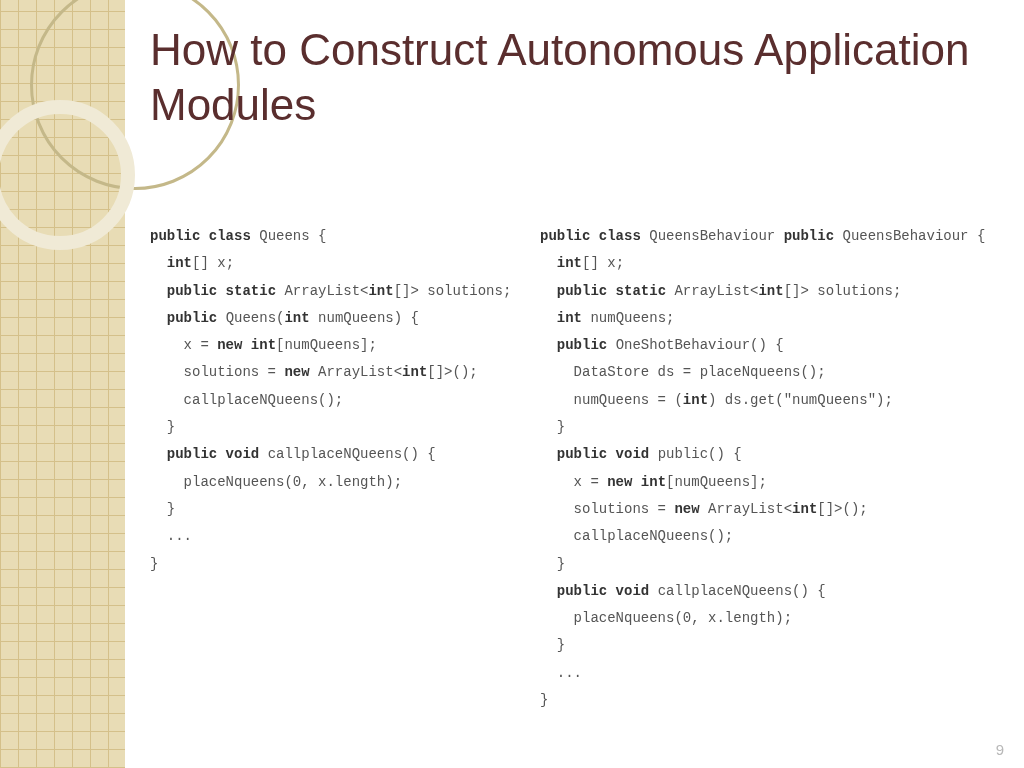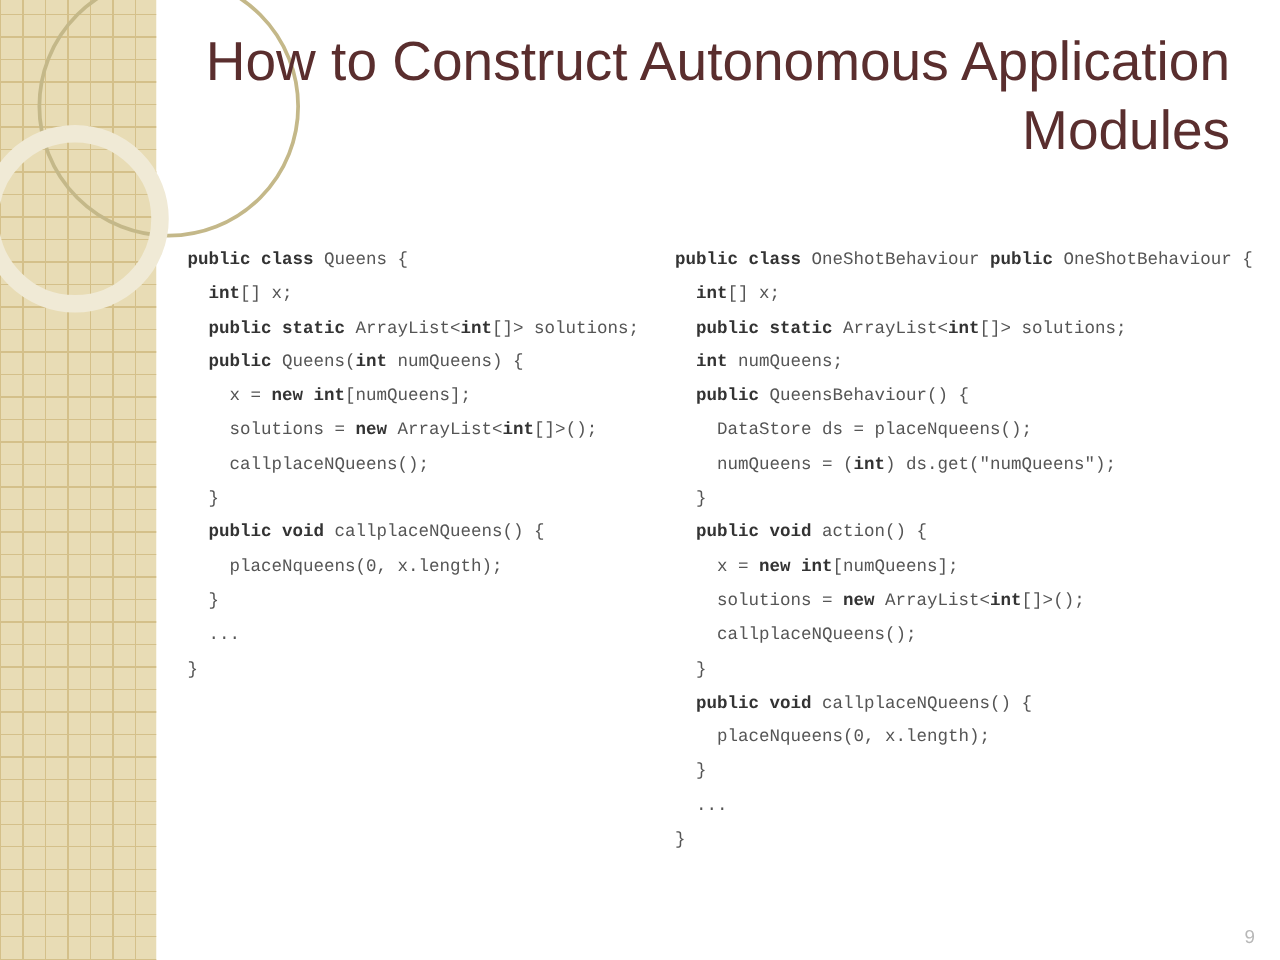--- a/index.html
+++ b/index.html
@@ -40,21 +40,21 @@
   height: 150px;
   border: 14px solid #f0ead6;
   border-radius: 50%;
   background: transparent;
 }
 .title {
   position: absolute;
   top: 22px;
   left: 150px;
   right: 40px;
-  text-align: right;
+  text-align: left;
   font-family: 'Gill Sans', 'Gill Sans MT', 'Segoe UI', sans-serif;
   font-size: 44px;
   font-weight: 400;
   color: #5a2e2e;
   line-height: 1.25;
 }
 .content {
   position: absolute;
   top: 195px;
   left: 150px;
@@ -63,20 +63,21 @@
   gap: 20px;
 }
 .col-left { flex: 0 0 370px; }
 .col-right { flex: 1; }
 .code {
   font-family: 'Courier New', monospace;
   font-size: 14px;
   color: #555555;
   line-height: 1.95;
   white-space: pre;
+  margin-top: 28px;
 }
 .code b { font-weight: bold; color: #333333; }
 .page-num {
   position: absolute;
   bottom: 10px;
   right: 20px;
   color: #b8b8b8;
   font-size: 15px;
   font-family: 'Segoe UI', sans-serif;
 }
@@ -100,29 +101,29 @@
     <span>solutions = </span><b>new</b><span> ArrayList&lt;</span><b>int</b><span>[]&gt;();</span>
     <span>callplaceNQueens();</span>
   <span>}</span>
   <b>public void</b><span> callplaceNQueens() {</span>
     <span>placeNqueens(0, x.length);</span>
   <span>}</span>
   <span>...</span>
 <span>}</span></div>
 </div>
 <div class="col-right">
-<div class="code"><b>public class</b><span> OneShotBehaviour </span><b>public</b><span> OneShotBehaviour {</span>
+<div class="code"><b>public class</b><span> QueensBehaviour </span><b>public</b><span> QueensBehaviour {</span>
   <b>int</b><span>[] x;</span>
   <b>public static</b><span> ArrayList&lt;</span><b>int</b><span>[]&gt; solutions;</span>
   <b>int</b><span> numQueens;</span>
-  <b>public</b><span> QueensBehaviour() {</span>
+  <b>public</b><span> OneShotBehaviour() {</span>
     <span>DataStore ds = placeNqueens();</span>
     <span>numQueens = (</span><b>int</b><span>) ds.get("numQueens");</span>
   <span>}</span>
-  <b>public void</b><span> action() {</span>
+  <b>public void</b><span> public() {</span>
     <span>x = </span><b>new int</b><span>[numQueens];</span>
     <span>solutions = </span><b>new</b><span> ArrayList&lt;</span><b>int</b><span>[]&gt;();</span>
     <span>callplaceNQueens();</span>
   <span>}</span>
   <b>public void</b><span> callplaceNQueens() {</span>
     <span>placeNqueens(0, x.length);</span>
   <span>}</span>
   <span>...</span>
 <span>}</span></div>
 </div>

